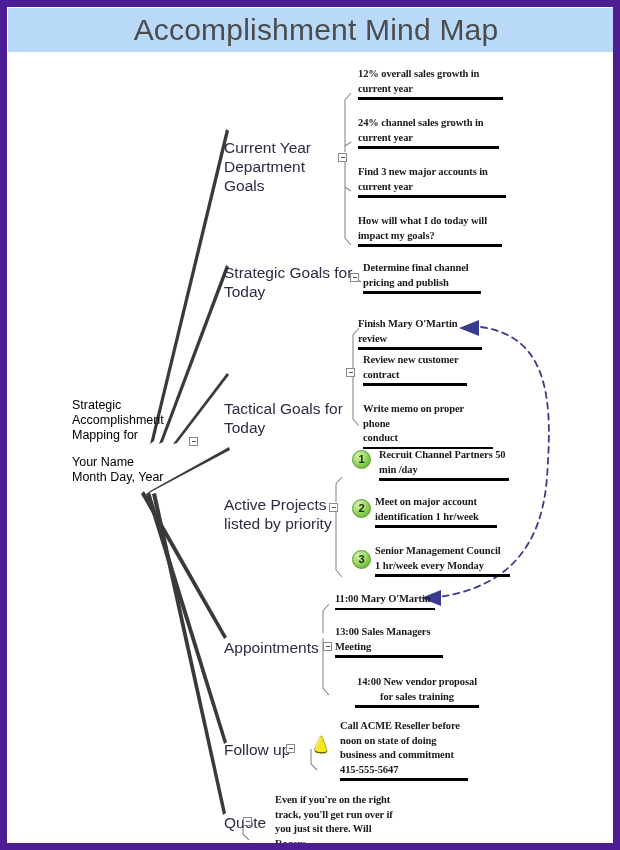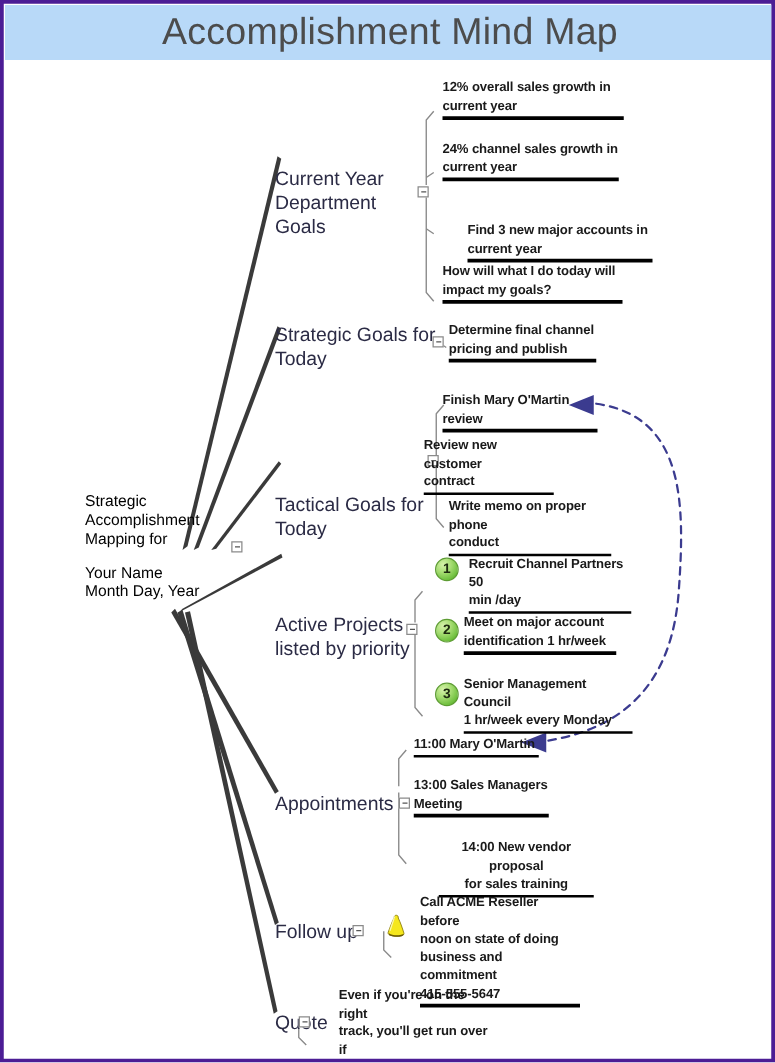--- a/index.html
+++ b/index.html
@@ -8,21 +8,21 @@
     background: #ffffff;
   }
   body {
     font-family: "Liberation Sans", sans-serif;
   }
   #page {
     position: relative;
     width: 620px;
     height: 850px;
     background: #ffffff;
-    border: 3px solid #4c1d95;
+    border: 7px solid #4c1d95;
     box-sizing: border-box;
     overflow: hidden;
   }
   #title-bar {
     position: absolute;
     left: 1px;
     top: 1px;
     width: 616px;
     height: 44px;
     background: #b8d9f8;
@@ -82,21 +82,21 @@
     color: #2b2b45;
     line-height: 19px;
     white-space: pre-line;
   }
 
   
   .subitem {
     position: absolute;
   }
   .subitem .txt {
-    font-family: Liberation Sans, sans-serif;
+    font-family: Liberation Serif, serif;
     font-size: 10.5px;
     font-weight: bold;
     color: #1a1a1a;
     line-height: 14.5px;
     white-space: pre-line;
     letter-spacing: -0.1px;
   }
   .subitem .rule {
     margin-top: 1px;
     height: 2.5px;
@@ -209,21 +209,21 @@
     <div class="subitem" style="left:351px; top:60px; width:145px;">
       <div class="txt">12% overall sales growth in
 current year</div>
       <div class="rule"></div>
     </div>
     <div class="subitem" style="left:351px; top:109px; width:141px;">
       <div class="txt">24% channel sales growth in
 current year</div>
       <div class="rule"></div>
     </div>
-    <div class="subitem" style="left:351px; top:174px; width:148px;margin-left:20px;">
+    <div class="subitem" style="left:351px; top:158px; width:148px;">
       <div class="txt">Find 3 new major accounts in
 current year</div>
       <div class="rule"></div>
     </div>
     <div class="subitem" style="left:351px; top:207px; width:144px;">
       <div class="txt">How will what I do today will
 impact my goals?</div>
       <div class="rule"></div>
     </div>
 
@@ -238,21 +238,21 @@
     </div>
 
     <div class="branch-label" style="left:217px; top:352px; width:130px;margin-top:40px;">Tactical Goals for
 Today</div>
     <div class="toggle" style="left:339px; top:361px;"></div>
 
     <div class="subitem" style="left:351px; top:310px; width:124px;">
       <div class="txt">Finish Mary O'Martin review</div>
       <div class="rule"></div>
     </div>
-    <div class="subitem" style="left:336px; top:346px; width:104px;">
+    <div class="subitem" style="left:356px; top:346px; width:104px;">
       <div class="txt">Review new customer
 contract</div>
       <div class="rule"></div>
     </div>
     <div class="subitem" style="left:356px; top:395px; width:130px;">
       <div class="txt">Write memo on proper phone
 conduct</div>
       <div class="rule"></div>
     </div>
 

